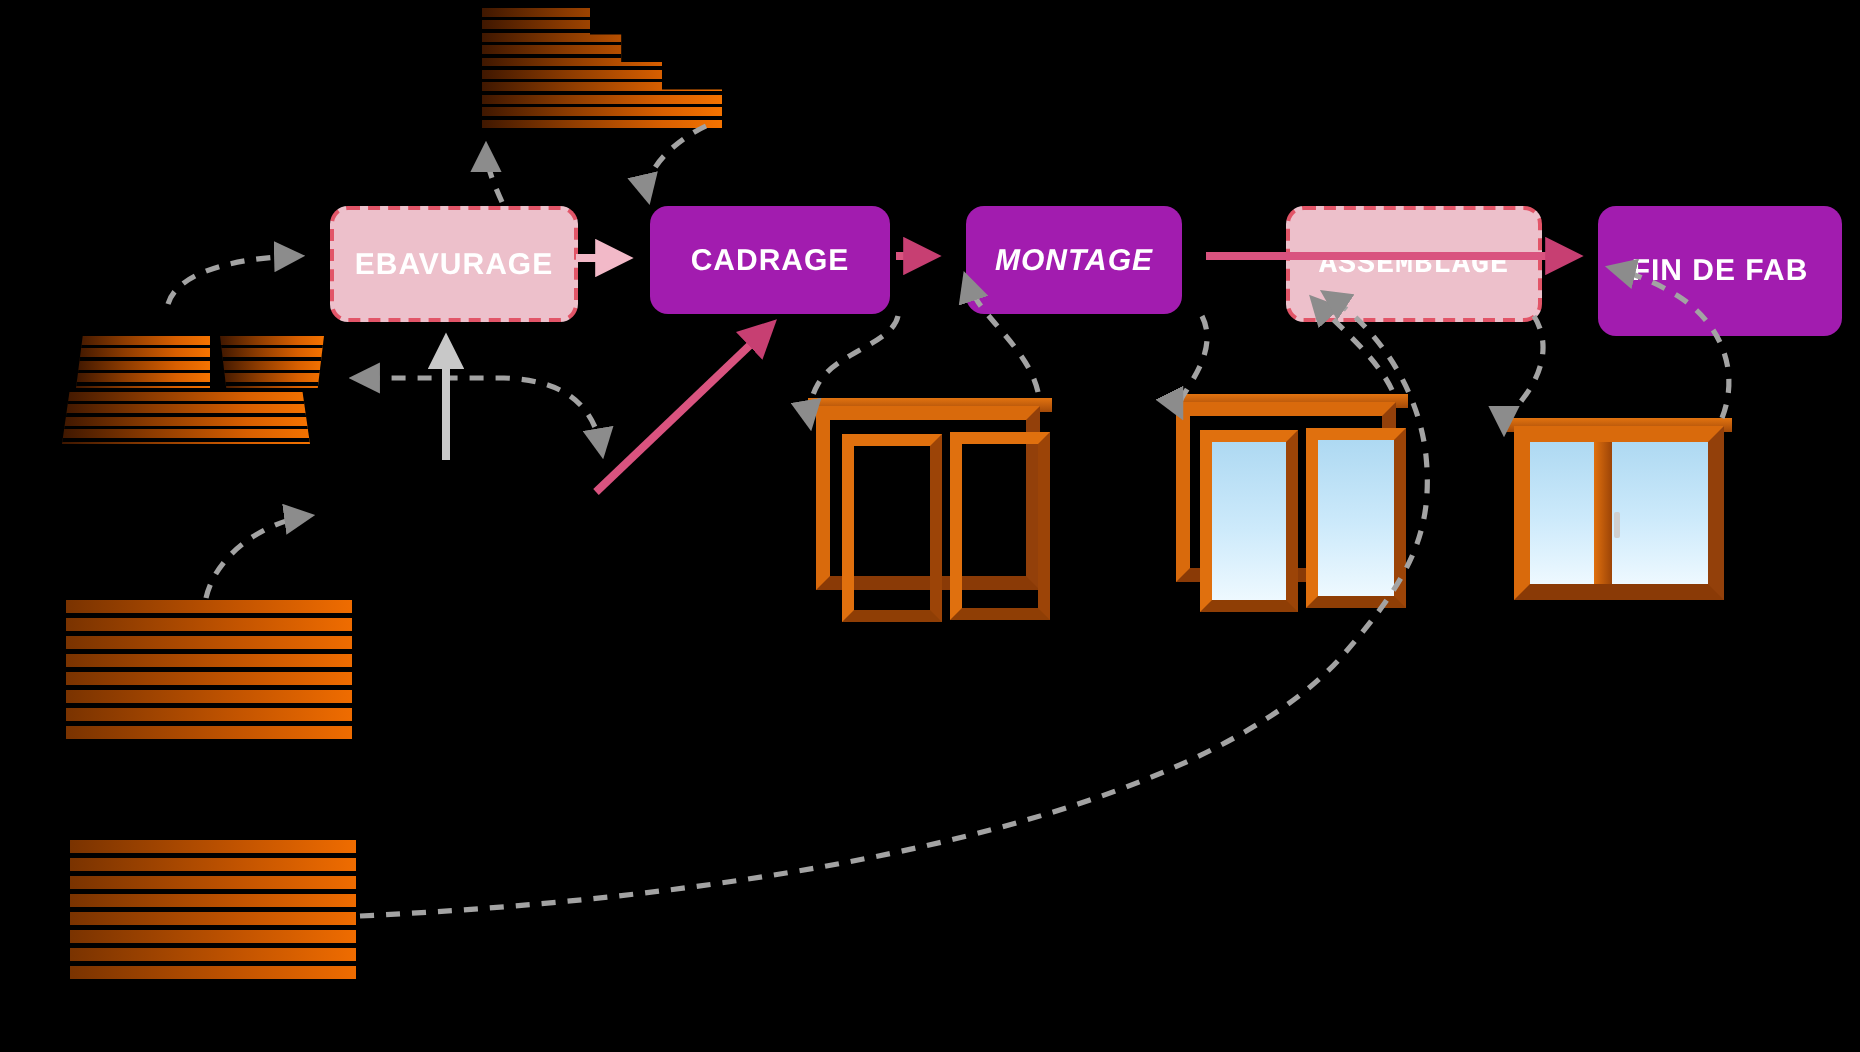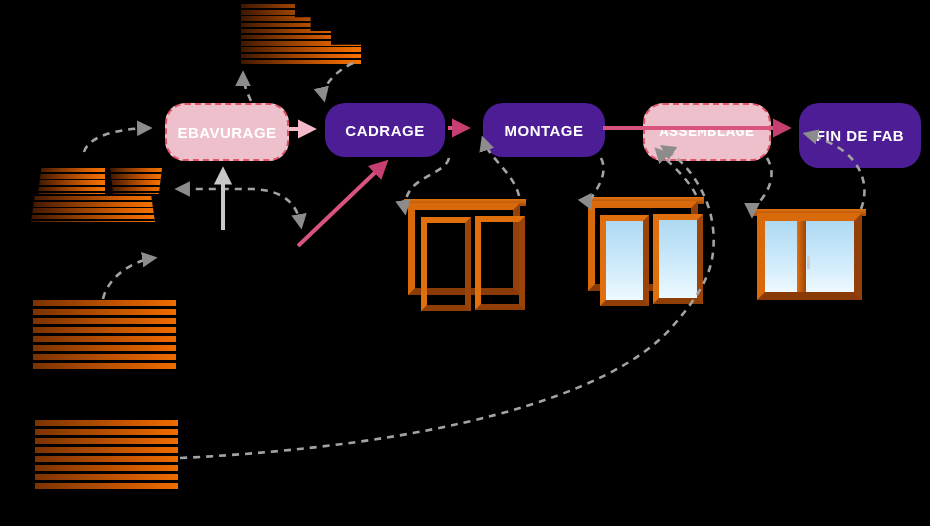--- a/index.html
+++ b/index.html
@@ -1,21 +1,21 @@
 <!DOCTYPE html>
 <html><head>
 <meta charset="utf-8">
 <style>
   html,body{margin:0;padding:0;background:#000;}
   #stage{position:relative;width:930px;height:526px;background:#000;overflow:hidden;
          font-family:"Liberation Sans", sans-serif;}
   .box{position:absolute;display:flex;align-items:center;justify-content:center;
-       border-radius:20px;color:#fff;font-weight:bold;font-size:15px;letter-spacing:.5px;
+       border-radius:9px;color:#fff;font-weight:bold;font-size:15px;letter-spacing:.5px;
        z-index:2;text-align:center;}
-  .box.gold{background:#4c1d95;}
+  .box.gold{background:#a21caf;}
   .box.pink{background:#edc0cb;border:2px dashed #e25568;}
   
   .planks{position:absolute;z-index:1;
     background-image:
       repeating-linear-gradient(to bottom, rgba(0,0,0,0) 0px, rgba(0,0,0,0) 4.4px, #000 4.4px, #000 6.2px),
       linear-gradient(to right,#3f1700 0%, #8a3a00 35%, #d85f00 75%, #f57300 100%);}
   .planks.coarse{background-image:
       repeating-linear-gradient(to bottom, rgba(0,0,0,0) 0px, rgba(0,0,0,0) 6.3px, #000 6.3px, #000 9px),
       linear-gradient(to right,#42751f00 0%, #7a3300 0%, #c35400 60%, #ef6c00 100%);}
   
@@ -35,21 +35,21 @@
 <body>
 
 <div id="stage">
 
   <div class="box pink" style="left:165px;top:103px;width:120px;height:54px;">
     <span>EBAVURAGE</span>
   </div>
   <div class="box gold" style="left:325px;top:103px;width:120px;height:54px;">
     <span>CADRAGE</span>
   </div>
-  <div class="box gold" style="left:483px;top:103px;width:122px;height:54px;">
+  <div class="box gold" style="left:483px;top:103px;width:108px;height:54px;font-style:italic;">
     <span>MONTAGE</span>
   </div>
   <div class="box pink" style="left:643px;top:103px;width:124px;height:54px;font-family:Liberation Mono, monospace;">
     <span>ASSEMBLAGE</span>
   </div>
   <div class="box gold" style="left:799px;top:103px;width:122px;height:65px;">
     <span>FIN DE FAB</span>
   </div>
 
   <div class="planks" style="left:241px;top:4px;width:120px;height:60px;

